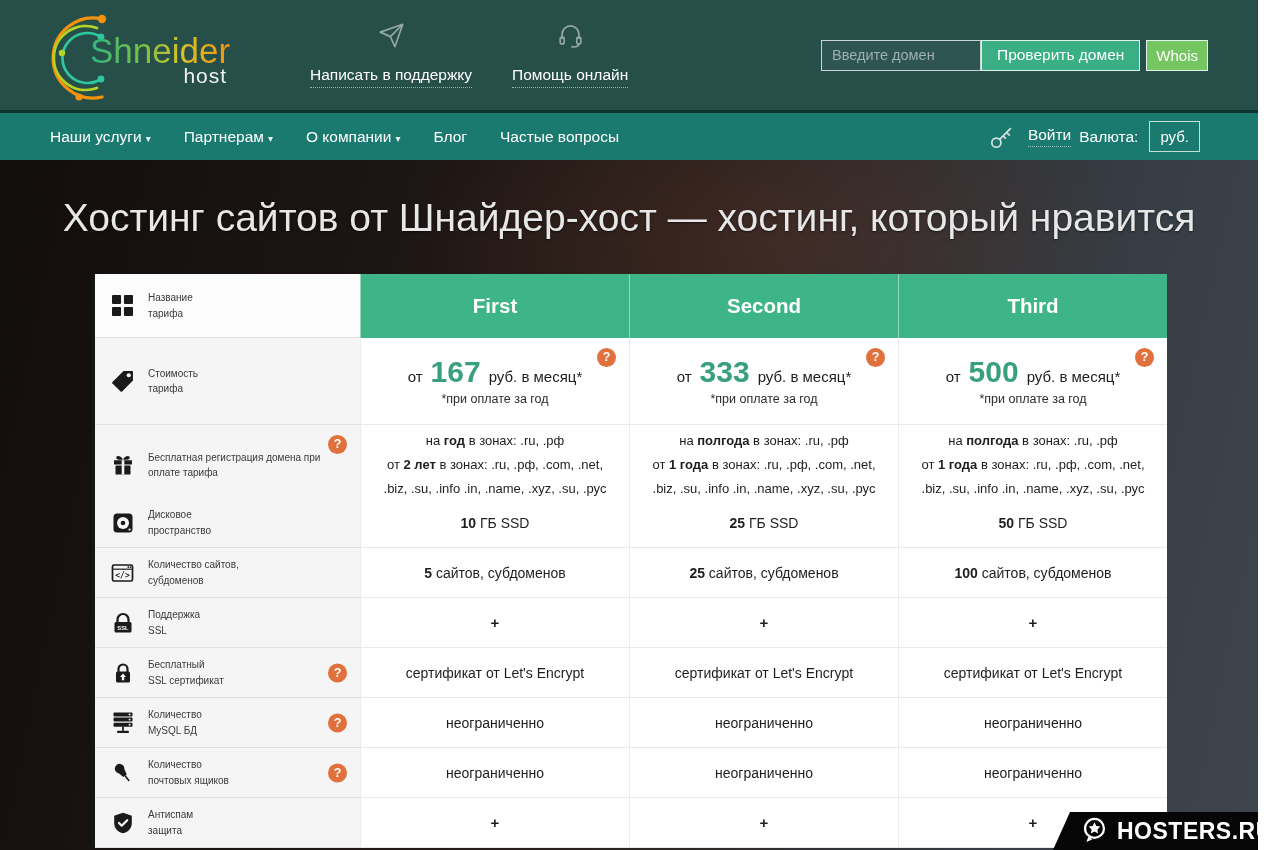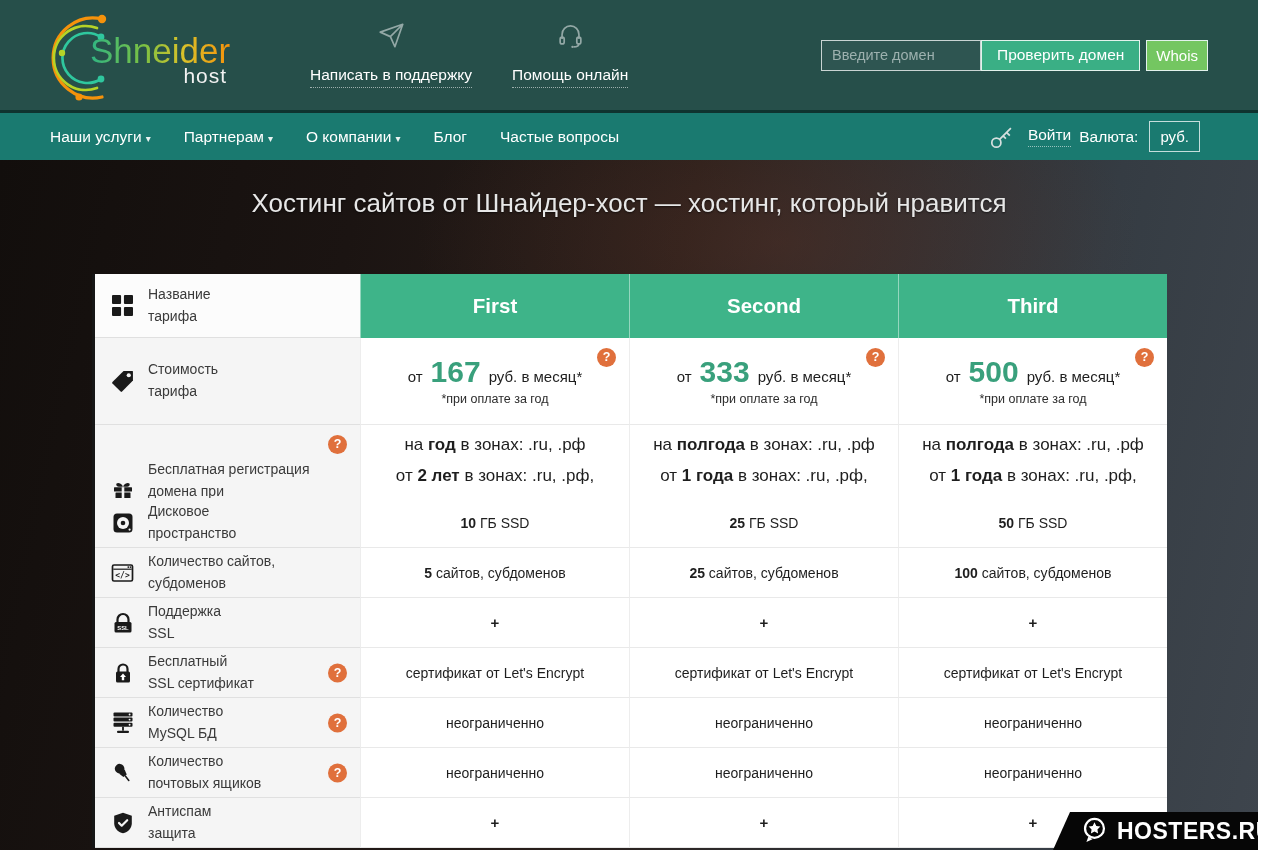--- a/index.html
+++ b/index.html
@@ -40,44 +40,44 @@
     padding-bottom:2px; cursor:pointer; }
   .cur-label { color:#fff; font-size:15.5px; margin-left:8px; }
   .cur-box { margin-left:11px; border:1px solid rgba(255,255,255,.75); border-radius:0;
     color:#fff; font-size:15px; padding:6px 10px; cursor:pointer; }
 
   
   .main { position:absolute; top:160px; left:0; width:1258px; height:690px;
     background:
       radial-gradient(ellipse 520px 260px at 62% 12%, rgba(96,52,40,.38), rgba(0,0,0,0) 70%),
       linear-gradient(102deg,#120e0c 0%,#1b1412 26%,#291f1b 50%,#353c43 80%,#3e454d 100%); }
-  .hero-title { padding-top:28px; text-align:center; color:#e7e7e7; font-size:26px; font-weight:300;
+  .hero-title { padding-top:36px; text-align:center; color:#e7e7e7; font-size:39px; font-weight:300;
     text-shadow:0 1px 2px rgba(0,0,0,.6); }
 
   
   .pricing { position:absolute; top:274px; left:92px; width:1075px; background:#fff;
     border-left:3px solid #161616; }
   .prow { display:grid; grid-template-columns:265px 1fr 1fr 1fr; }
   .r-head { height:64px; }
   .r-price { height:87px; }
   .r-domain { height:73px; }
   .r-std { height:50px; }
   .pcell { position:relative; }
   .left { background:#f5f5f5; border-bottom:1px solid #e0e0e0; display:flex; align-items:center;
     padding-left:15px; padding-right:34px; }
   .head-left { background:#fcfcfc; }
   .licon { width:25px; flex:none; margin-right:13px; display:flex; justify-content:center; }
-  .llabel { font-size:14px; color:#3a3a3a; line-height:1.55; }
+  .llabel { font-size:10px; color:#3a3a3a; line-height:1.55; }
   .plan-head { background:#3eb489; color:#fff; font-size:20.5px; font-weight:700;
     display:flex; align-items:center; justify-content:center; border-left:1px solid rgba(255,255,255,.45); }
   .val { background:#fff; border-bottom:1px solid #e9e9e9; border-left:1px solid #ededed;
     display:flex; flex-direction:column; align-items:center; justify-content:center;
     font-size:14px; color:#1e1e1e; text-align:center; padding:4px 14px; }
   .val strong { font-weight:700; }
-  .val-sm { font-size:17px; line-height:1.85; }
+  .val-sm { font-size:13px; line-height:1.85; }
   .plus { font-size:15px; font-weight:700; }
   .price-line { display:flex; align-items:baseline; gap:8px; font-size:15px; color:#1e1e1e; }
   .price-num { color:#39a07c; font-size:30px; font-weight:700; line-height:1; }
   .price-note { font-size:12.5px; margin-top:5px; color:#2b2b2b; }
   .help { position:absolute; width:19px; height:19px; border-radius:50%; background:#e0703c; color:#fff;
     font-size:12.5px; font-weight:700; display:flex; align-items:center; justify-content:center;
     top:10px; right:13px; cursor:pointer; line-height:1; }
   .help-c { top:50%; transform:translateY(-50%); }
 
   

